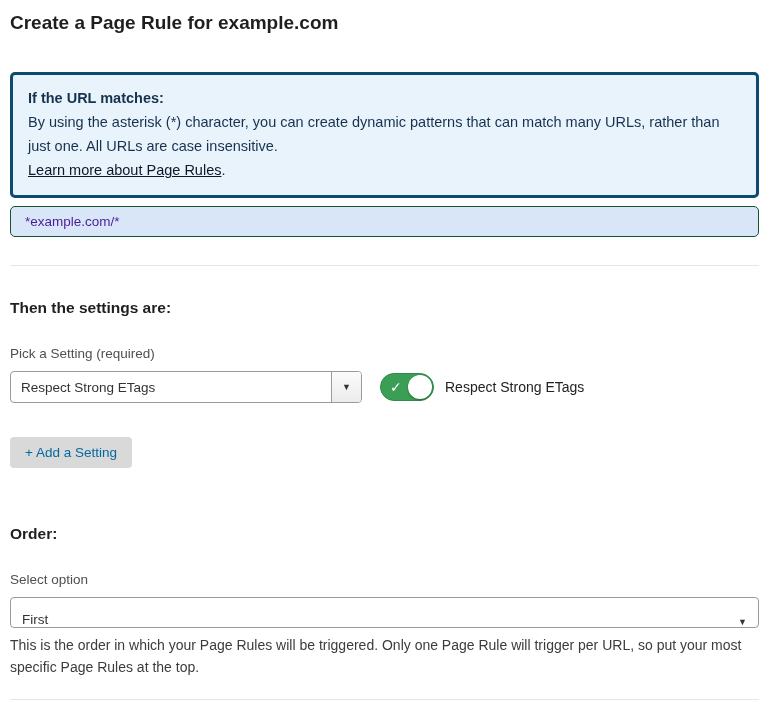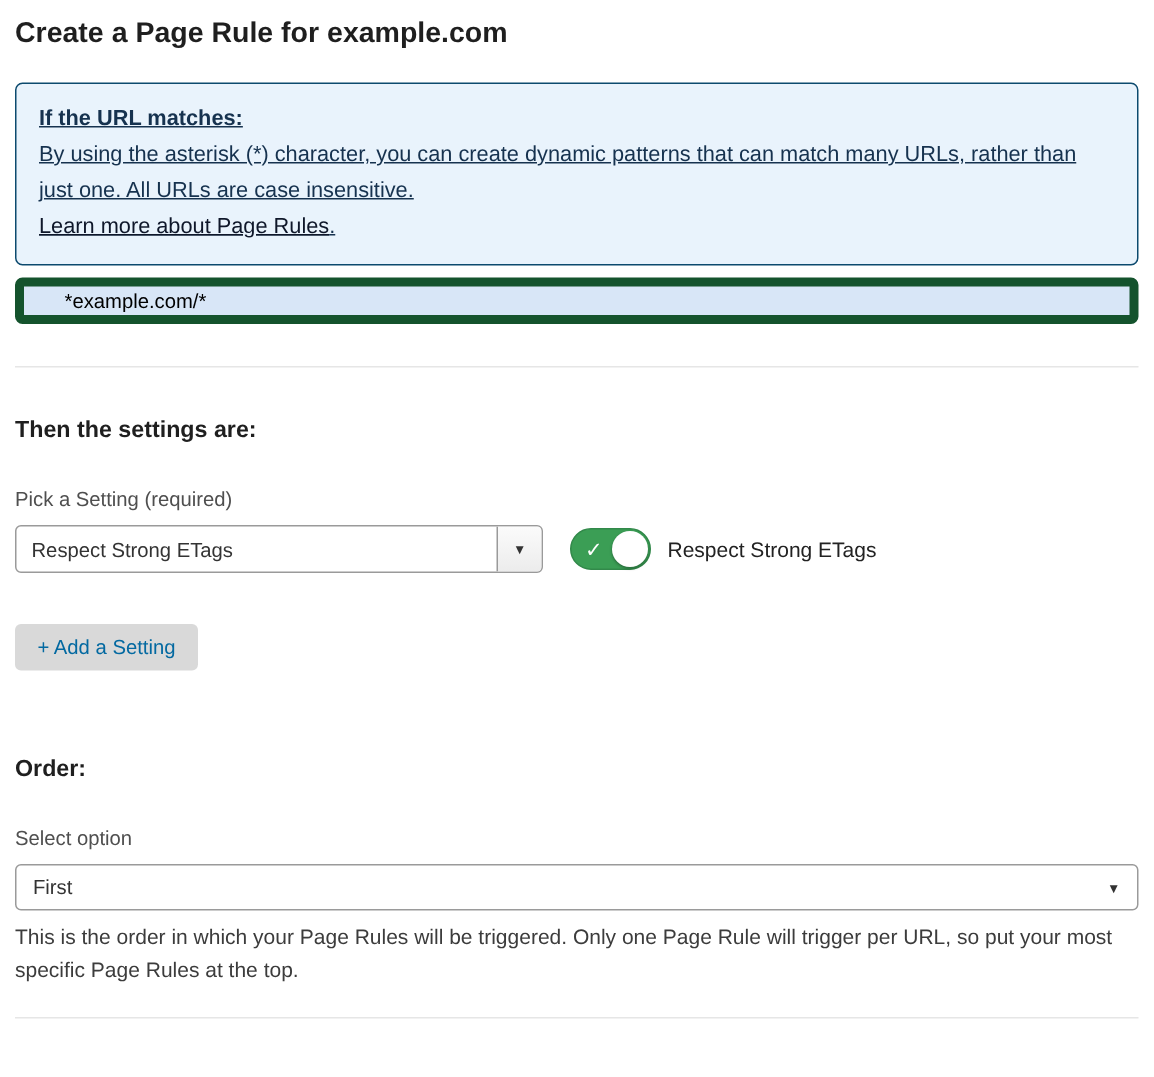--- a/index.html
+++ b/index.html
@@ -13,55 +13,54 @@
   .page { padding: 9px 10px 0 10px; }
 
   h1.page-title {
     font-size: 19px;
     font-weight: bold;
     color: #1f1f1f;
     line-height: 27px;
   }
 
   .info-box {
-    margin-top: 19px;
+    margin-top: 36px;
     background: #e9f3fc;
-    border: 1px solid #0c4a6e;
+    border: 3px solid #0c4a6e;
     border-radius: 5px;
     padding: 11px 15px 13px 15px;
     color: #16324f;
     font-size: 14.5px;
     line-height: 24px;
-    text-decoration: underline;
   }
   .info-box .info-heading { font-weight: bold; }
   .info-box a {
     color: #0f172a;
     text-decoration: underline;
     cursor: pointer;
   }
 
   .field-label {
     margin-top: 27px;
     font-size: 13.5px;
     color: #4f4f4f;
     line-height: 18px;
   }
 
   .url-input {
     margin-top: 8px;
     width: 100%;
     height: 31px;
     background: #d8e6f7;
-    border: 6px solid #14532d;
+    border: 1px solid #14532d;
     border-radius: 5px;
-    padding: 0 27px;
+    padding: 0 14px;
     font-size: 13.5px;
     font-family: "Liberation Sans", sans-serif;
-    color: #000000;
+    color: #4c1d95;
   }
 
   hr.divider {
     border: none;
     border-top: 1px solid #e6e6e6;
     margin-top: 28px;
   }
 
   h2.section-heading {
     font-size: 15.5px;
@@ -162,21 +161,21 @@
   .add-setting-btn { margin-top: 34px; }
 
   .order-select {
     margin-top: 8px;
     width: 100%;
     height: 31px;
     border: 1px solid #9a9a9a;
     border-radius: 4px;
     background: #ffffff;
     display: flex;
-    align-items: center;
+    align-items: flex-end;
     cursor: pointer;
     padding: 0 11px;
   }
   .order-select .select-value {
     flex: 1;
     font-size: 13.5px;
     color: #333333;
   }
   .order-select .select-caret {
     font-size: 9px;

